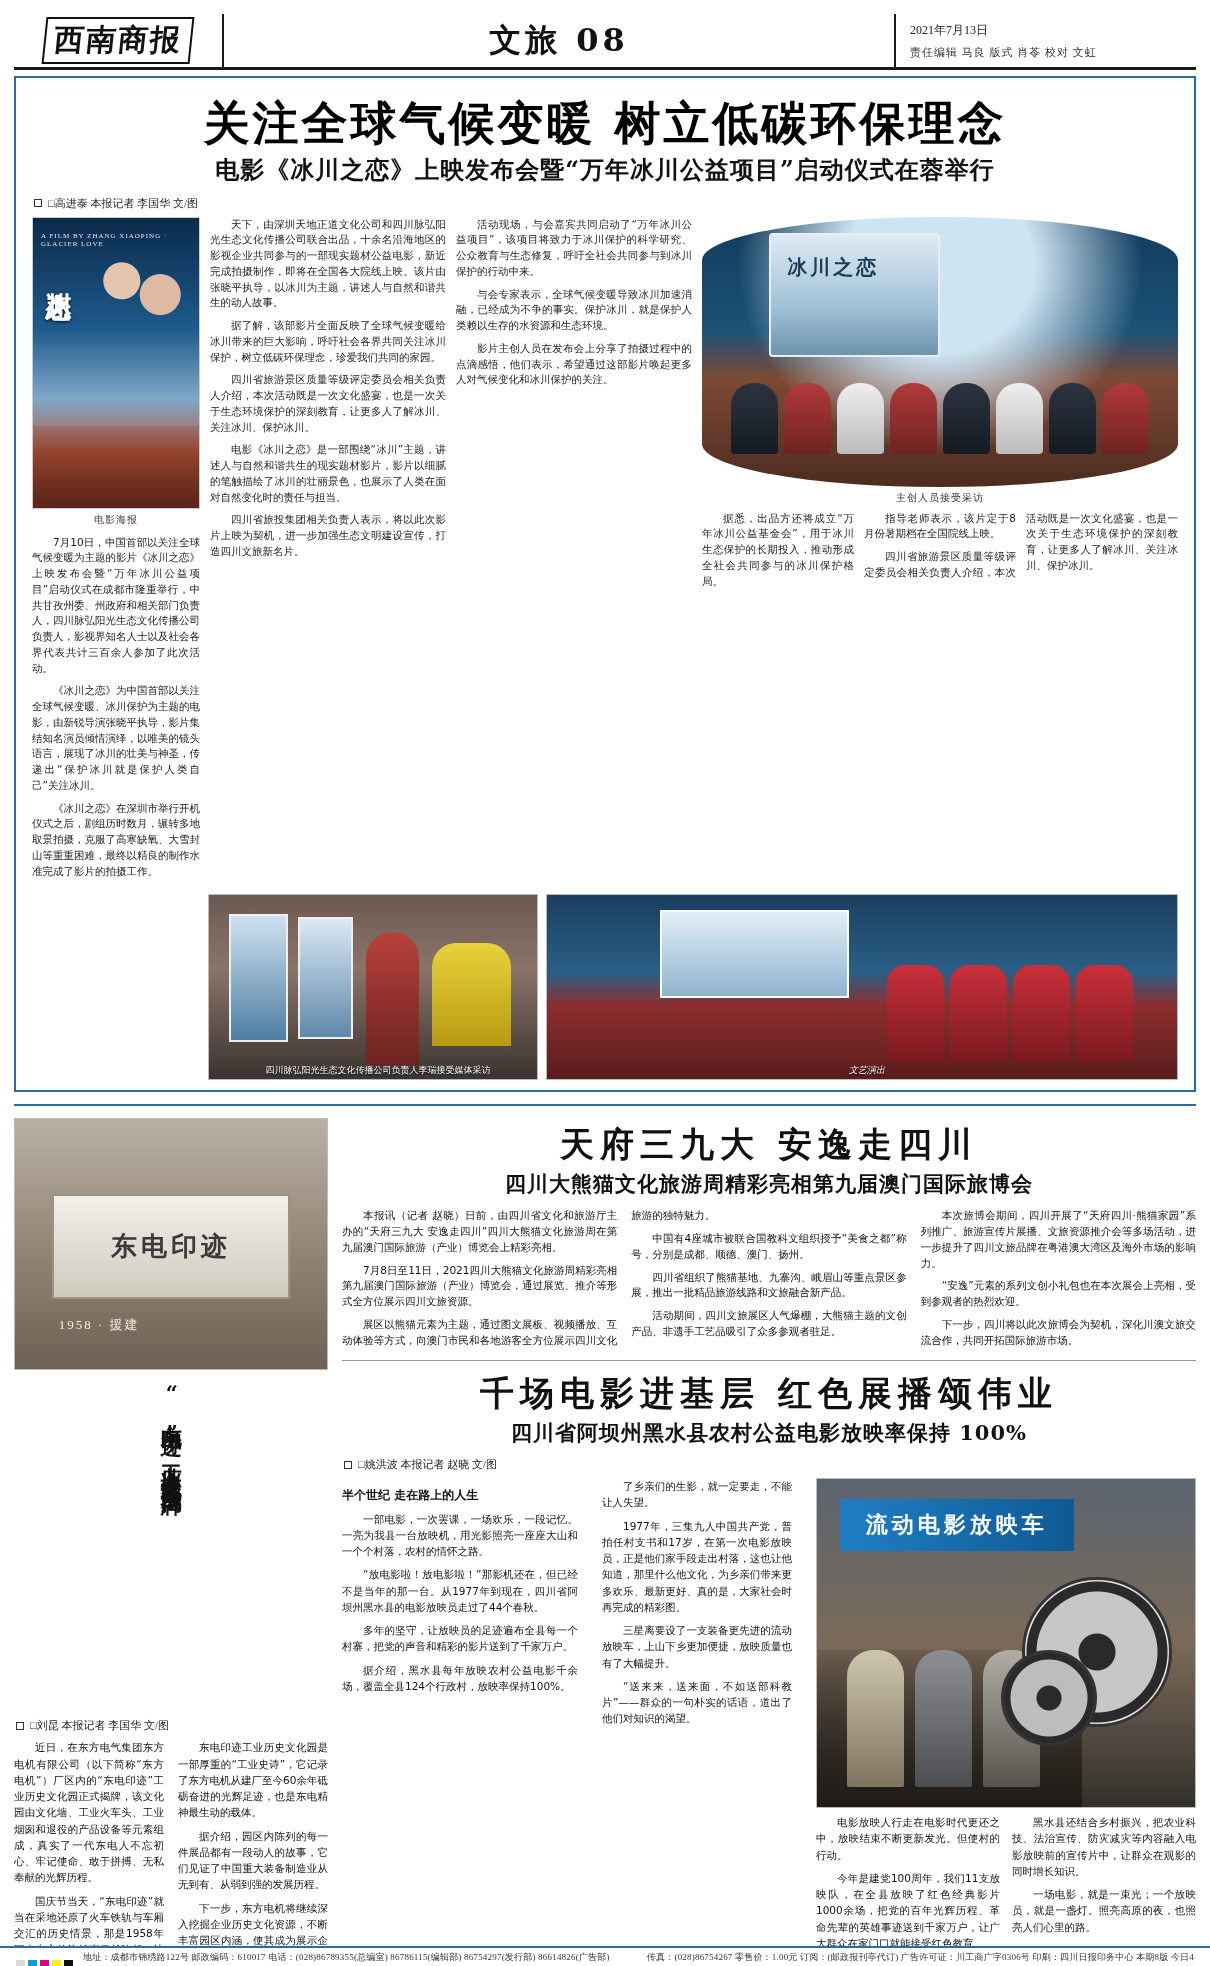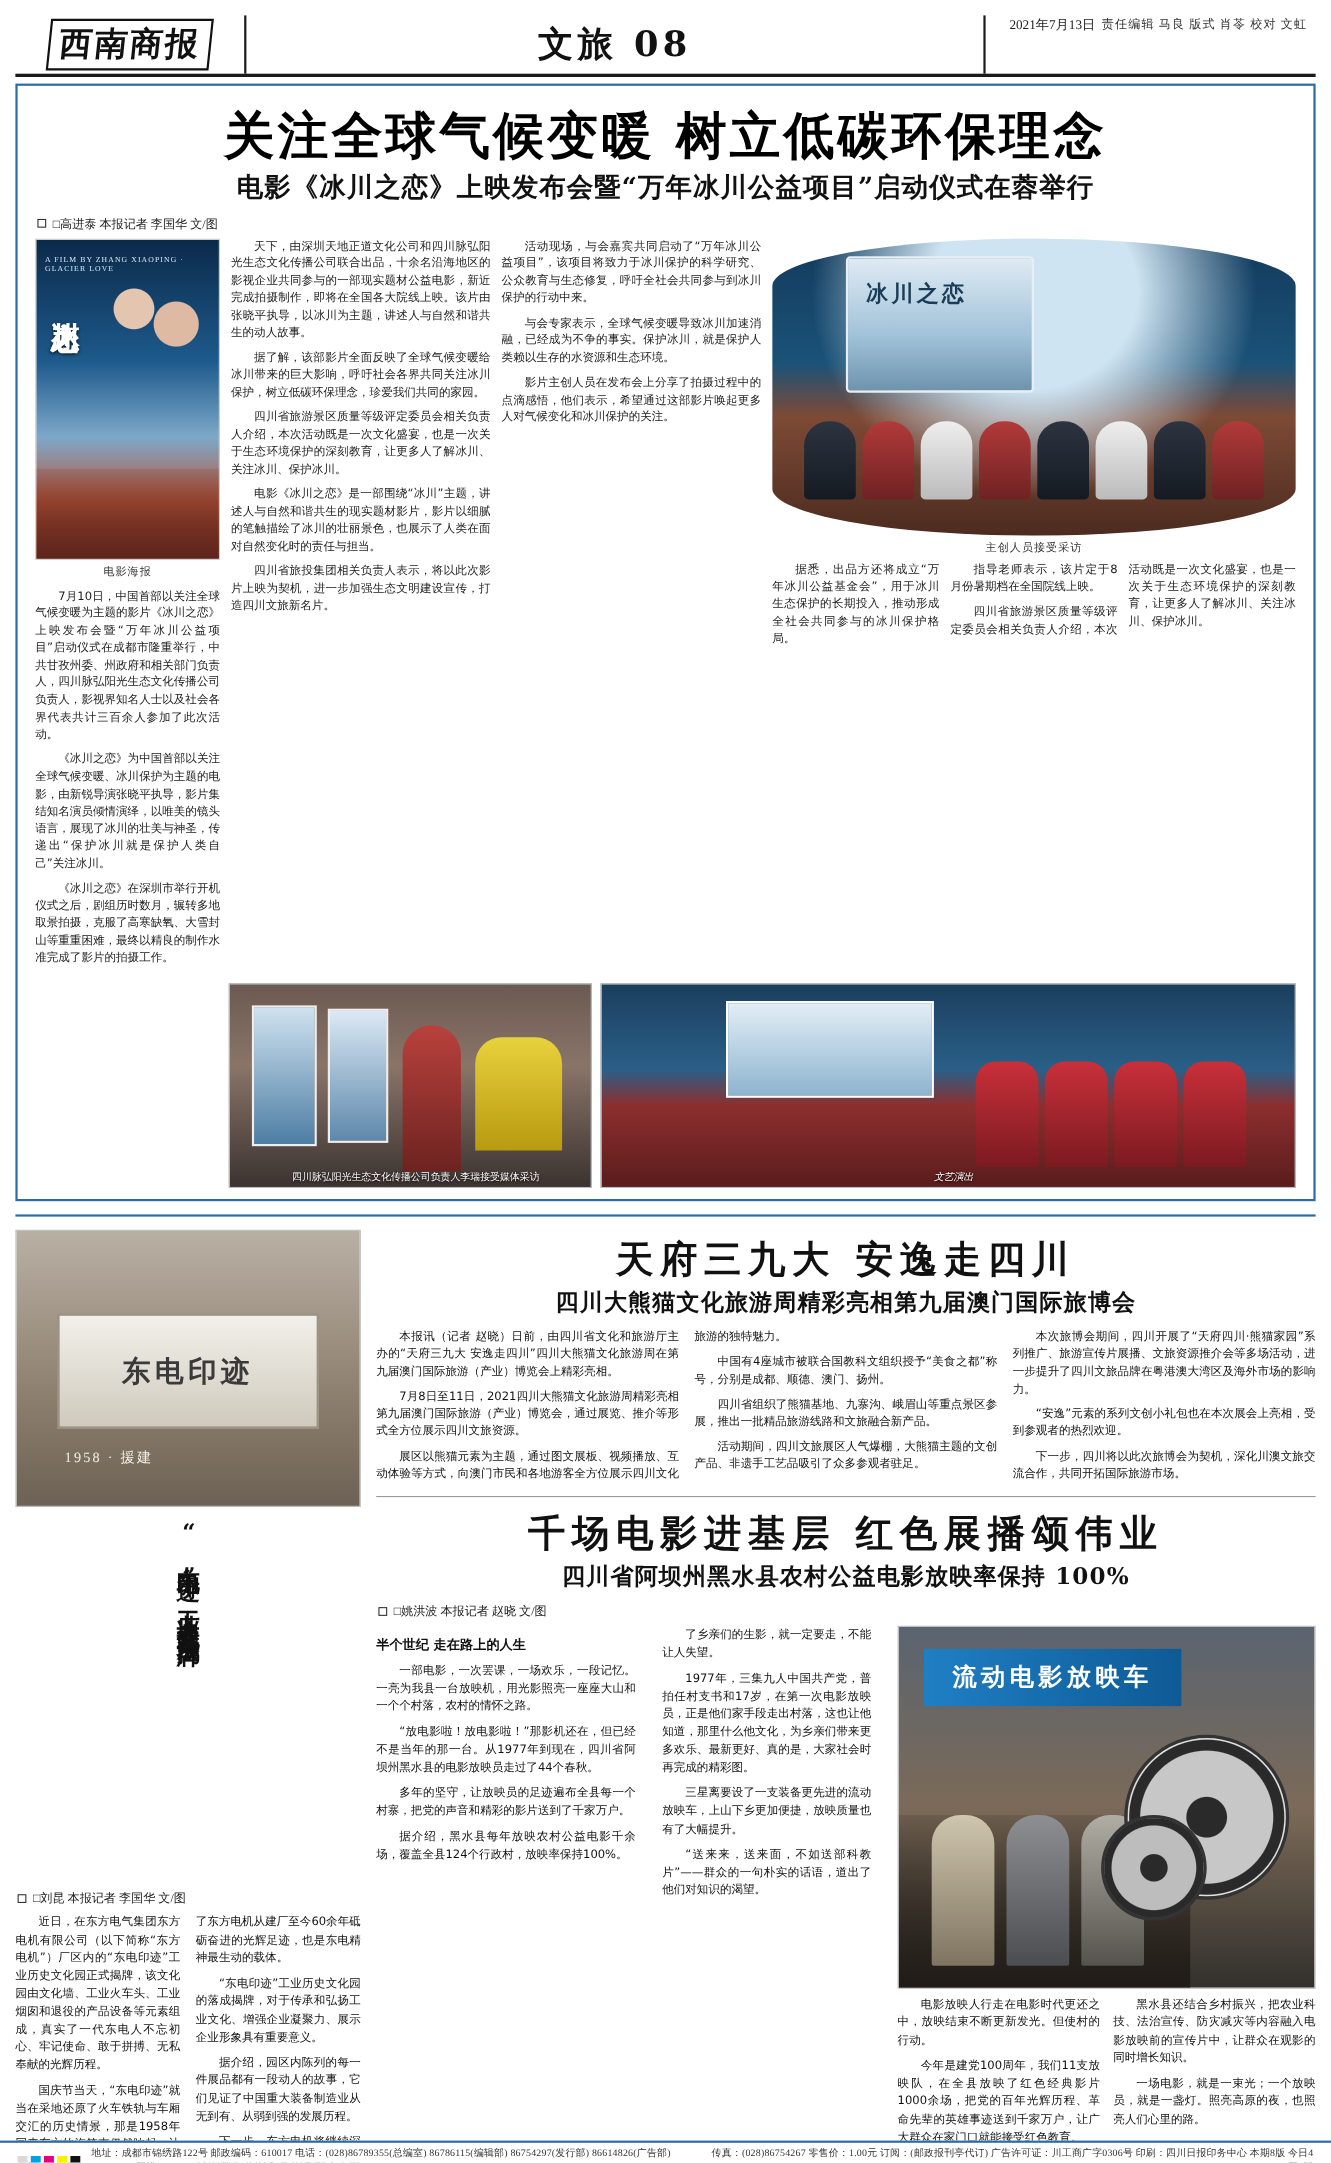--- a/index.html
+++ b/index.html
@@ -31,21 +31,21 @@
   }
   .mh-center {
     flex:1; display:flex; align-items:center; justify-content:center;
     border-right:2px solid #1a1a1a;
   }
   .mh-center .sec {
     font-family:"DejaVu Serif", serif;
     font-size:32px; font-weight:bold; letter-spacing:4px;
   }
   .mh-right {
-    width:300px; display:flex; flex-direction:row; justify-content:center;
+    width:300px; display:flex; flex-direction:column; justify-content:center;
     padding-left:14px; gap:6px;
   }
   .mh-right .date { font-size:12px; color:#222; }
   .mh-right .credits { font-size:11px; color:#333; letter-spacing:1px; }
 
   
   .feature {
     border:2px solid #2b6ca3;
     padding:14px 16px 10px 16px;
     position:relative;
@@ -419,21 +419,20 @@
         <span>“东电印迹”工业历史文化园落成揭牌</span>
       </div>
       <div class="byline" style="margin-top:8px;">
         <span class="sq"></span>
         <span>□刘昆 本报记者 李国华 文/图</span>
       </div>
       <div class="two-col">
         <p>近日，在东方电气集团东方电机有限公司（以下简称“东方电机”）厂区内的“东电印迹”工业历史文化园正式揭牌，该文化园由文化墙、工业火车头、工业烟囱和退役的产品设备等元素组成，真实了一代东电人不忘初心、牢记使命、敢于拼搏、无私奉献的光辉历程。</p>
         <p>国庆节当天，“东电印迹”就当在采地还原了火车铁轨与车厢交汇的历史情景，那是1958年同来东方的汽笛声仍然响起，让无数人动容。</p>
         <p>东电印迹工业历史文化园是一部厚重的“工业史诗”，它记录了东方电机从建厂至今60余年砥砺奋进的光辉足迹，也是东电精神最生动的载体。</p>
-        <p>“东电印迹”工业历史文化园的落成揭牌，对于传承和弘扬工业文化、增强企业凝聚力、展示企业形象具有重要意义。</p>
         <p>据介绍，园区内陈列的每一件展品都有一段动人的故事，它们见证了中国重大装备制造业从无到有、从弱到强的发展历程。</p>
         <p>下一步，东方电机将继续深入挖掘企业历史文化资源，不断丰富园区内涵，使其成为展示企业文化、开展爱国主义教育的重要阵地。</p>
       </div>
     </div>
 
     <div class="mid-right">
 
       <div>
         <div class="sec-title">天府三九大    安逸走四川</div>
         <div class="sec-sub">四川大熊猫文化旅游周精彩亮相第九届澳门国际旅博会</div>

